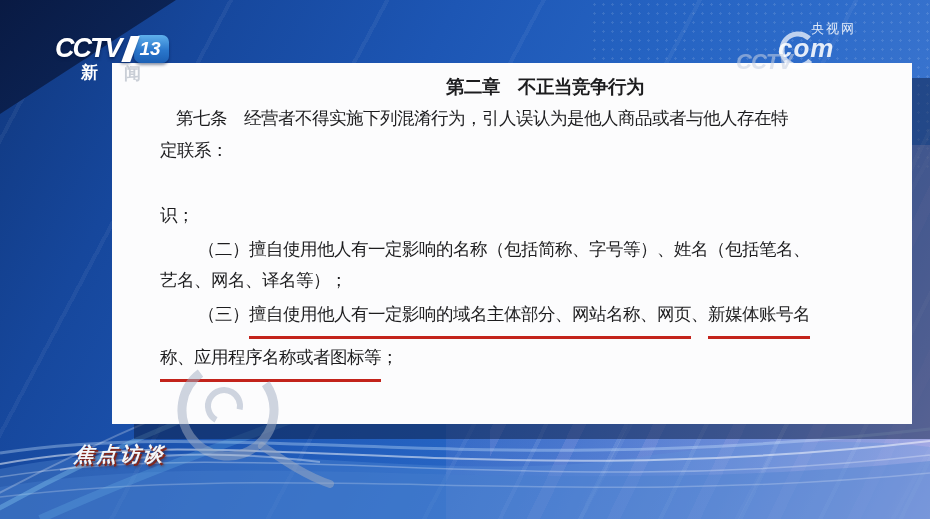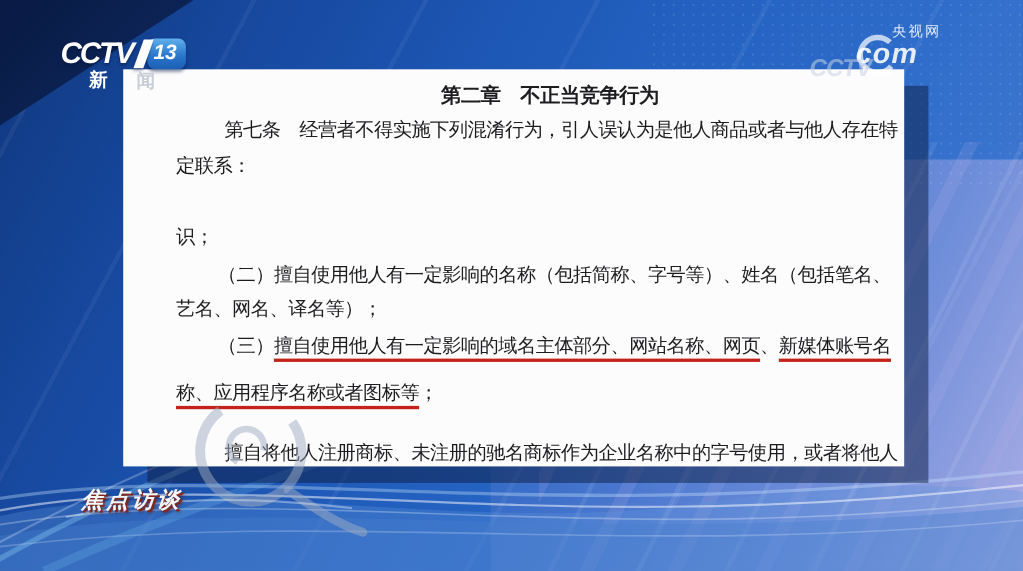--- a/index.html
+++ b/index.html
@@ -18,30 +18,30 @@
   .bg-dots{position:absolute;right:0;top:0;width:340px;height:170px;z-index:0;opacity:.22;
     background-image:radial-gradient(rgba(255,255,255,0.5) 1px,transparent 1.4px);background-size:9px 9px;}
   .corner-navy{position:absolute;left:0;top:0;width:176px;height:114px;z-index:1;
     background:linear-gradient(135deg,#091a43 0%,#0c2558 70%,#123070 100%);
     clip-path:polygon(0 0,100% 0,0 100%);}
   svg.decor{position:absolute;left:0;z-index:1;pointer-events:none;}
   #bg-decor{bottom:0;}
   #fg-decor{top:0;z-index:3;}
 
   
-  .doc{position:absolute;left:112px;top:63px;width:710px;height:361px;z-index:2;
+  .doc{position:absolute;left:112px;top:63px;width:800px;height:361px;z-index:2;
     background:var(--document-bg,#fcfcfd);
     box-shadow:22px 15px 0 rgba(12,28,66,0.5);}
   .doc-line{position:absolute;white-space:nowrap;color:#1d1d1f;font-size:17.5px;
     letter-spacing:-0.5px;font-weight:500;line-height:24px;height:24px;}
   .doc-title{left:0;right:0;text-align:center;padding-left:66px;font-size:18.5px;font-weight:700;}
   .x-cont{left:48px;}   
-  .x-ind1{left:92px;}   
+  .x-ind1{left:64px;}   
   .x-ind2{left:86px;}   
-  .red-u{border-bottom:3px solid var(--underline-red,#c3231b);padding-bottom:2px;}
+  .red-u{border-bottom:3px solid var(--underline-red,#c3231b);padding-bottom:12px;}
 
   
   .chan{position:absolute;left:55px;top:33px;z-index:4;display:flex;align-items:center;}
   .chan-word{color:#fff;font-weight:800;font-size:27px;letter-spacing:-2px;
     text-shadow:0 2px 3px rgba(0,20,60,0.6);font-style:italic;}
   .chan-slash{width:9px;height:26px;background:#fff;transform:skewX(-20deg);margin:0 -3px 0 5px;
     box-shadow:0 2px 3px rgba(0,20,60,0.4);}
   .chan-badge{background:linear-gradient(180deg,#5fb0ec 0%,#2a77cc 55%,#1b5fb4 100%);
     color:#fff;font-weight:800;font-style:italic;font-size:19px;line-height:28px;
     border-radius:7px;padding:0 8px 0 6px;margin-left:2px;
@@ -95,21 +95,20 @@
     <div class="doc-line x-cont" style="top:75px">定联系：</div>
     <div class="doc-line x-cont" style="top:140px">识；</div>
     <div class="doc-line x-ind2" style="top:174px">（二）擅自使用他人有一定影响的名称（包括简称、字号等）、姓名（包括笔名、</div>
     <div class="doc-line x-cont" style="top:205px">艺名、网名、译名等）；</div>
     <div class="doc-line x-ind2" style="top:239px">
       <span>（三）</span><span class="red-u">擅自使用他人有一定影响的域名主体部分、网站名称、网页</span><span>、</span><span class="red-u">新媒体账号名</span>
     </div>
     <div class="doc-line x-cont" style="top:282px">
       <span class="red-u">称、应用程序名称或者图标等</span><span>；</span>
     </div>
-    <div class="doc-line x-ind1" style="top:336px">擅自将他人注册商标、未注册的驰名商标作为企业名称中的字号使用，或者将他人</div>
   </div>
 
   <svg id="fg-decor" class="decor" width="930" height="519" viewBox="0 0 930 519">
     <g stroke="rgba(160,172,194,0.5)" fill="none">
       <circle cx="228" cy="410" r="46" stroke-width="9" stroke-dasharray="215 75" transform="rotate(-35 228 410)"></circle>
       <path d="M262,446 C286,462 306,476 330,484" stroke-width="8" stroke-linecap="round"></path>
       <circle cx="224" cy="406" r="16" stroke-width="6" stroke-dasharray="70 32" transform="rotate(120 224 406)"></circle>
     </g>
     <path d="M60,470 C150,452 220,450 320,462" stroke="rgba(255,255,255,0.35)" stroke-width="2" fill="none"></path>
   </svg>

